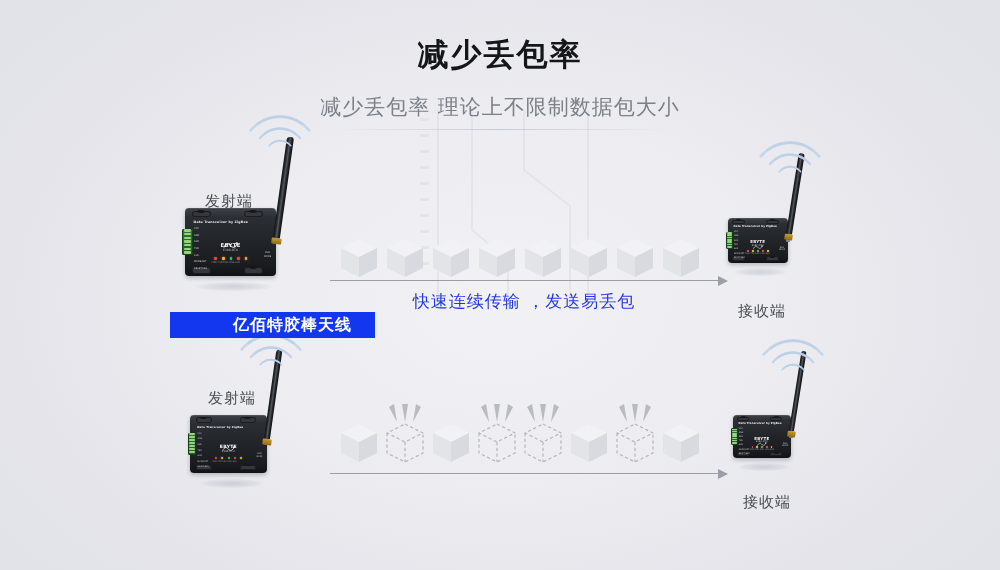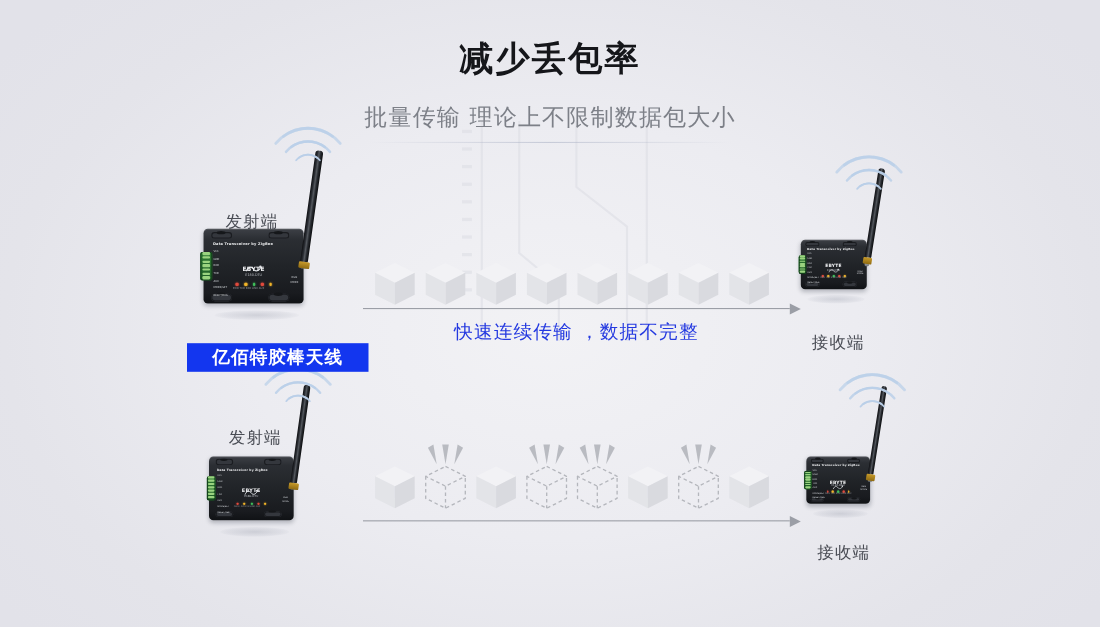--- a/index.html
+++ b/index.html
@@ -116,20 +116,21 @@
     position:absolute;border-radius:50%;
     background:radial-gradient(ellipse at center, rgba(140,145,160,.30) 0%, rgba(150,155,170,.13) 55%, rgba(160,165,180,0) 78%);
   }
 
   
   .badge{
     position:absolute;color:#ffffff;white-space:nowrap;
     font-family:Liberation Serif, serif;
     display:flex;align-items:center;justify-content:center;
     letter-spacing:1px;
+    padding-left:40px;
   }
   #badge-ebyte{
     left:170px;top:312px;width:165px;height:26px;
     background:#1336ef;font-size:16px;font-weight:bold;
   }
   #badge-other{
     left:165px;top:506px;width:166px;height:26px;
     background:#a7a9ad;font-size:15px;
   }
 
@@ -179,21 +180,21 @@
       <rect x="0" y="104" width="9" height="3"></rect>
         <rect x="0" y="120" width="9" height="3"></rect>
       <rect x="0" y="136" width="9" height="3"></rect>
         <rect x="0" y="152" width="9" height="3"></rect>
     </g>
   </svg>
 
   <div id="header">
     <div id="title">减少丢包率</div>
     <div id="subtitle-wrap">
-      <span id="subtitle">批量传输 理论上不限制数据包大小</span>
+      <span id="subtitle">减少丢包率 理论上不限制数据包大小</span>
       <div id="subtitle-rule"></div>
     </div>
   </div>
 
   <div class="row" id="row-top">
       <div class="dev-group" style="left:185px;top:68px;width:151.2px;height:88.39999999999999px">
 
   <div class="module" style="left:0;top:0;width:91.19999999999999px;height:68.39999999999999px">
     <div class="mod-ear" style="left:6.6499999999999995px;top:2.8499999999999996px;width:19px;height:6.6499999999999995px"></div>
     <div class="mod-ear" style="left:58.9px;top:2.8499999999999996px;width:19px;height:6.6499999999999995px"></div>
@@ -397,21 +398,21 @@
       <polygon points="38,12 20,21 20,41 38,32" fill="#d9dadf"></polygon>
     </svg>
       </div>
       <div class="cube" style="left:661px;top:96px">
         <svg width="40" height="44" viewBox="0 0 40 44">
       <polygon points="20,3 38,12 20,21 2,12" fill="#f2f2f5"></polygon>
       <polygon points="2,12 20,21 20,41 2,32" fill="#e3e4e8"></polygon>
       <polygon points="38,12 20,21 20,41 38,32" fill="#d9dadf"></polygon>
     </svg>
       </div>
-      <div class="lane-caption" id="caption-top" style="left:330px;top:150px;width:388px;color:#2439e0">快速连续传输 ，数据不完整</div>
+      <div class="lane-caption" id="caption-top" style="left:330px;top:150px;width:388px;color:#2439e0">快速连续传输 ，发送易丢包</div>
     </div>
 
   <div class="row" id="row-bottom">
       <div class="dev-group" style="left:190px;top:70px;width:136.8px;height:77.6px">
 
   <div class="module" style="left:0;top:0;width:76.80000000000001px;height:57.6px">
     <div class="mod-ear" style="left:5.6000000000000005px;top:2.4000000000000004px;width:16px;height:5.6000000000000005px"></div>
     <div class="mod-ear" style="left:49.6px;top:2.4000000000000004px;width:16px;height:5.6000000000000005px"></div>
     <div class="mod-ear" style="left:5.6000000000000005px;top:49.6px;width:16px;height:5.6000000000000005px"></div>
     <div class="mod-ear" style="left:49.6px;top:49.6px;width:16px;height:5.6000000000000005px"></div>

